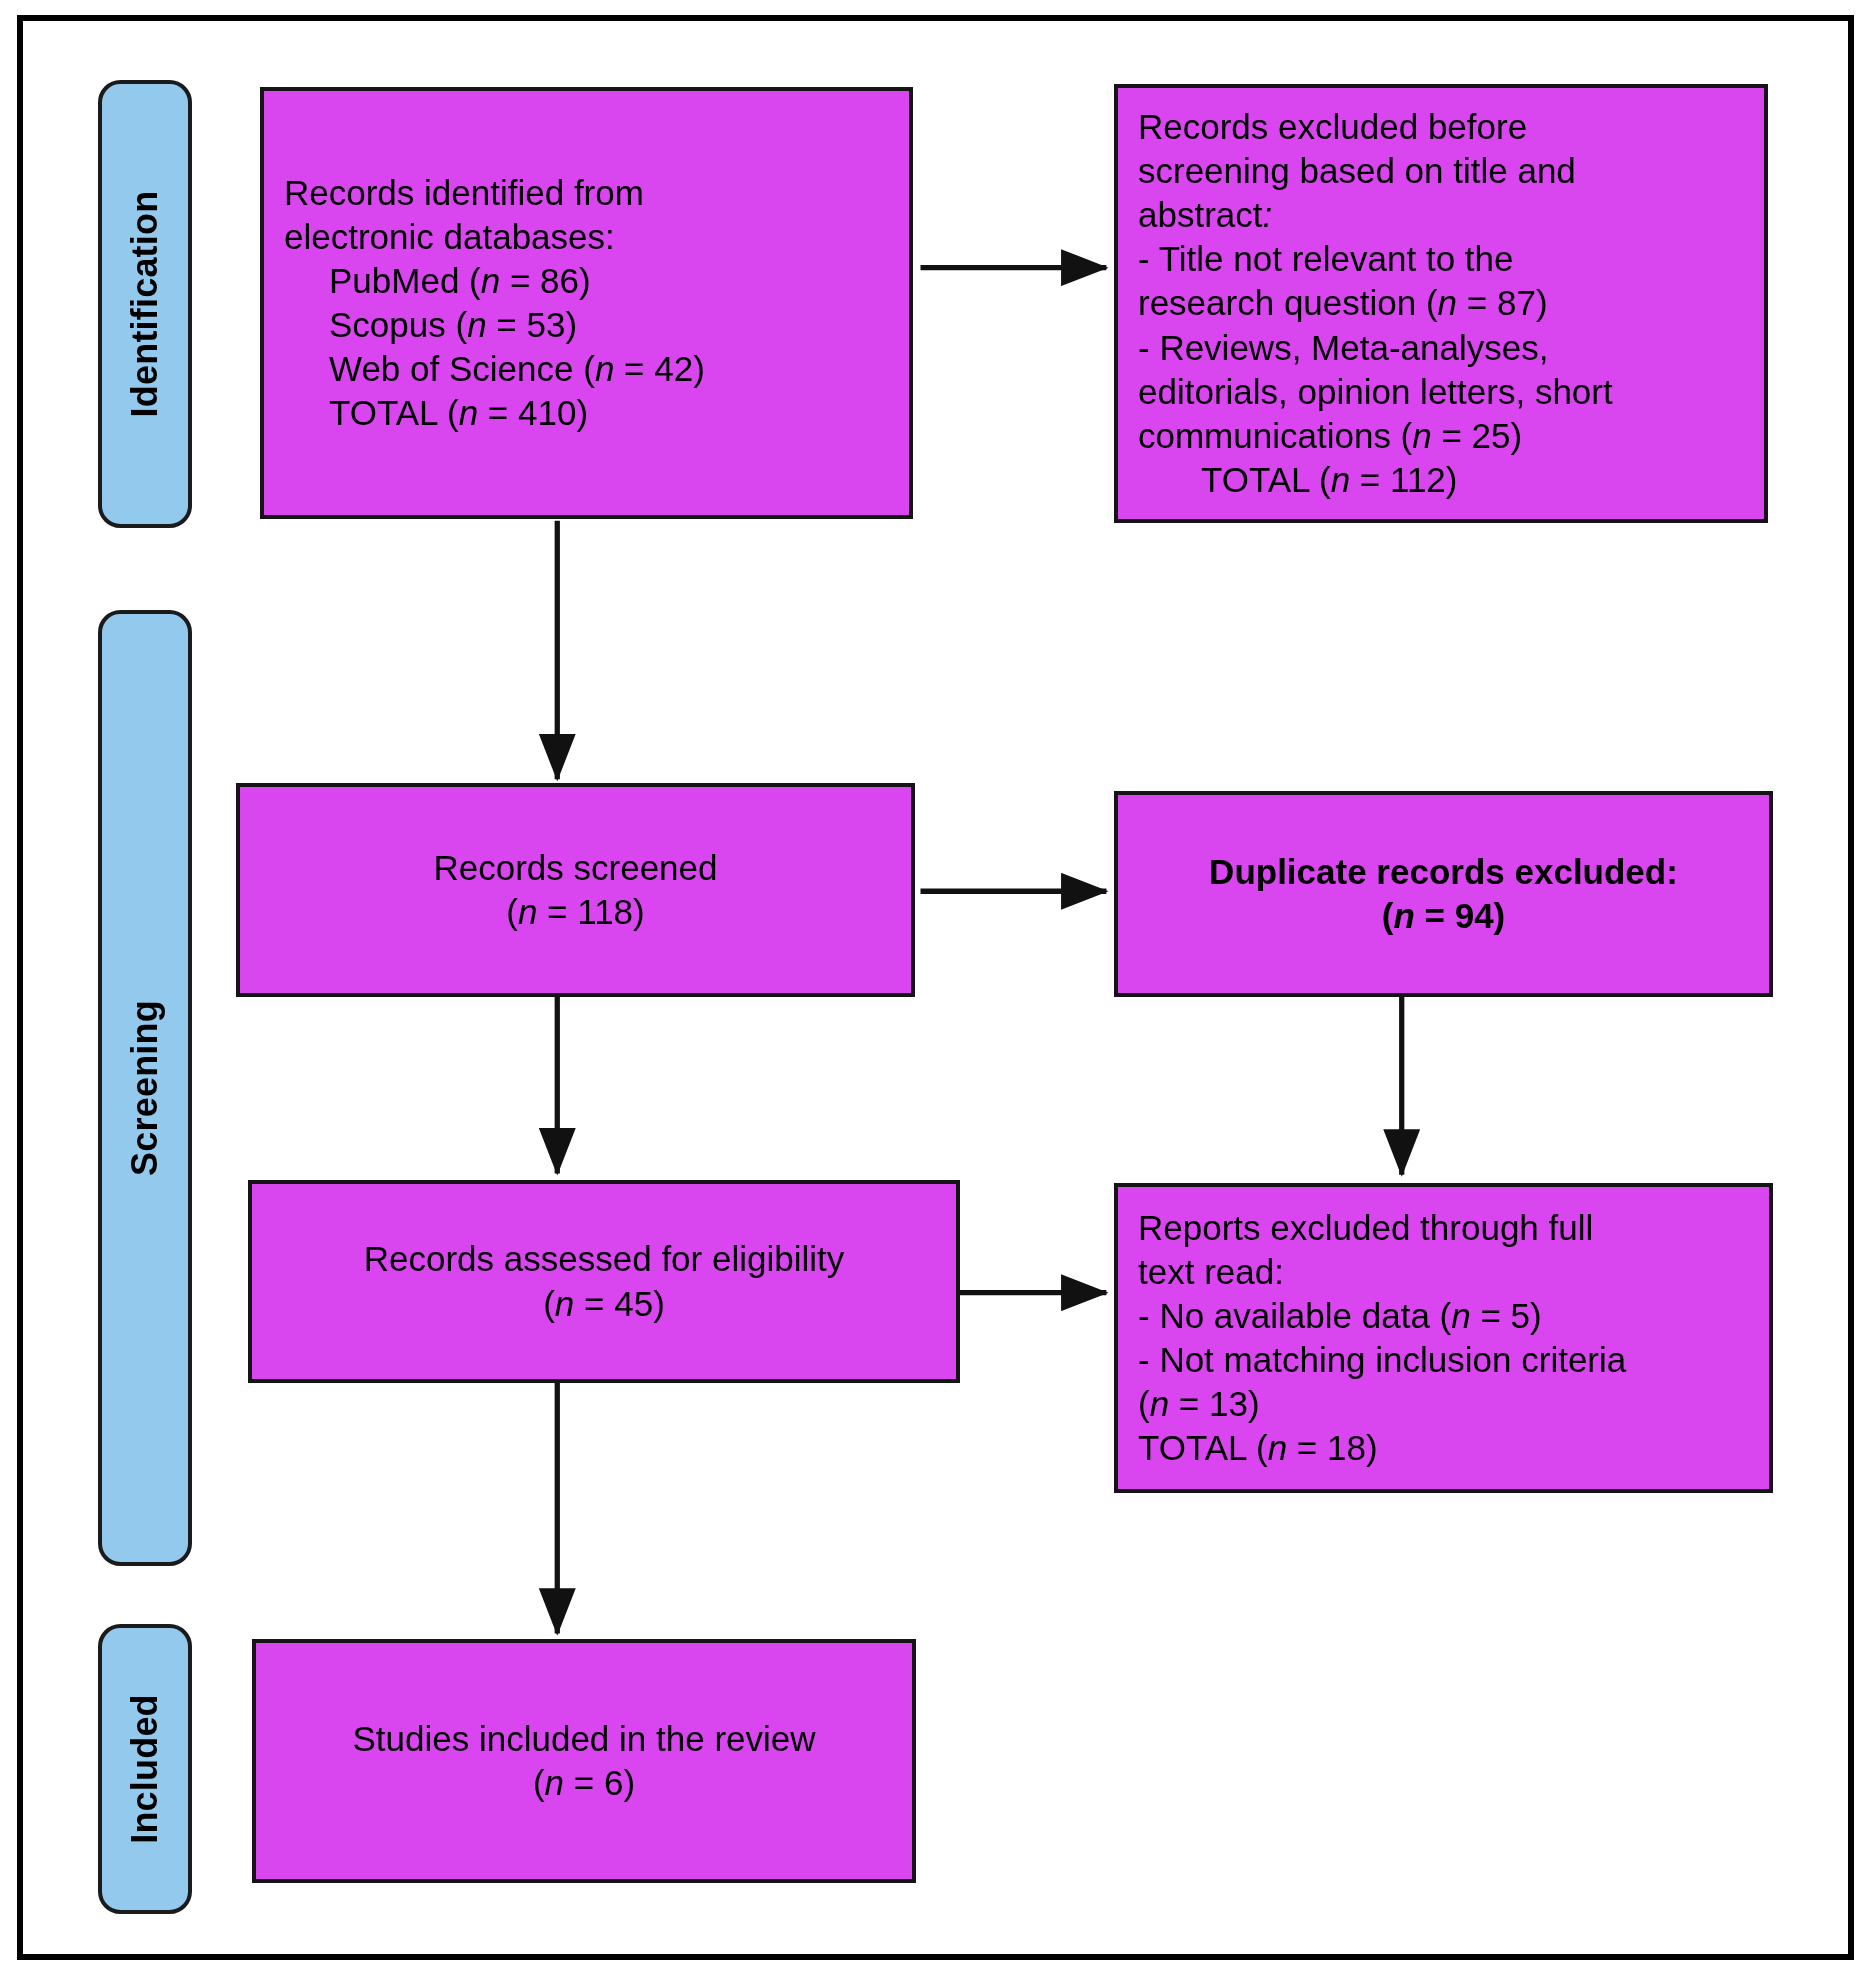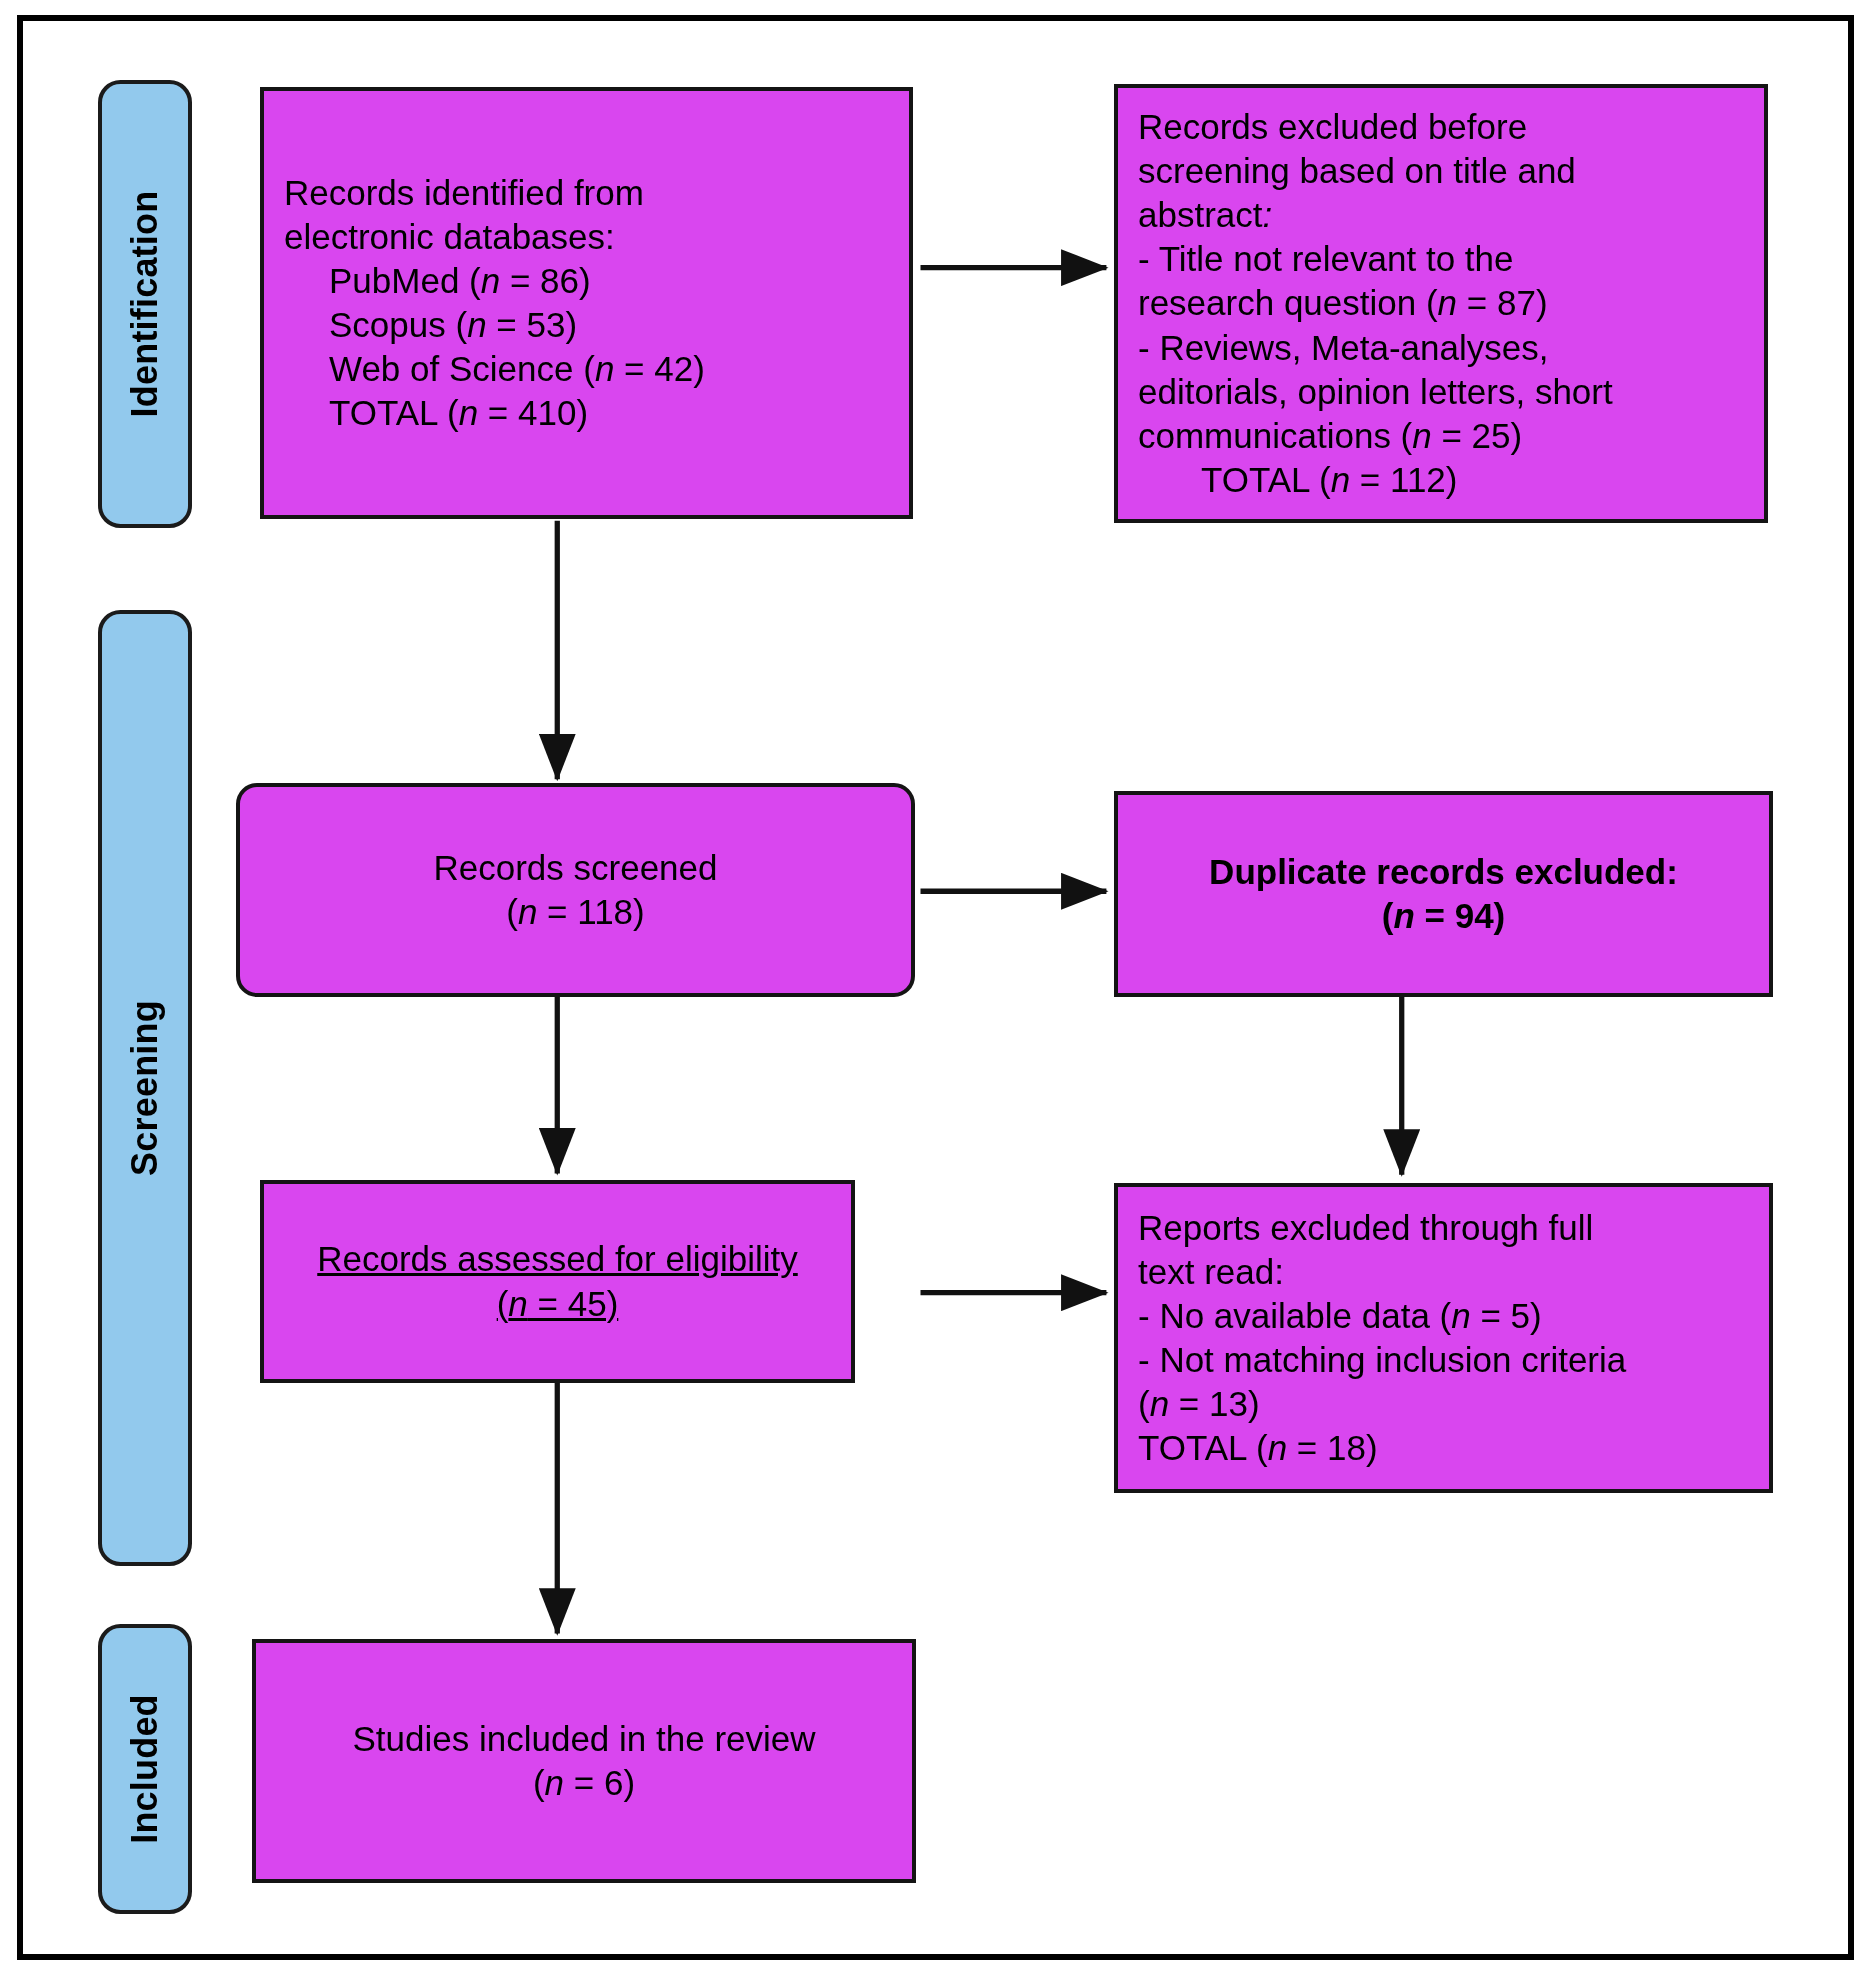--- a/index.html
+++ b/index.html
@@ -151,35 +151,35 @@
       <span class="line"><span>abstract</span><span class="ital">:</span></span>
       <span class="line">- Title not relevant to the</span>
       <span class="line"><span>research question (</span><span class="ital">n</span><span> = 87)</span></span>
       <span class="line">- Reviews, Meta-analyses,</span>
       <span class="line">editorials, opinion letters, short</span>
       <span class="line"><span>communications (</span><span class="ital">n</span><span> = 25)</span></span>
       <span class="line indent-2"><span>TOTAL (</span><span class="ital">n</span><span> = 112)</span></span>
     </div>
   </div>
 
-  <div class="flow-box center" style="left:236px; top:783px; width:679px; height:214px;border-radius:21px;">
+  <div class="flow-box center" style="left:236px; top:783px; width:679px; height:214px;">
     <div class="box-text">
       <span class="line">Records screened</span>
       <span class="line"><span>(</span><span class="ital">n</span><span> = 118)</span></span>
     </div>
   </div>
 
   <div class="flow-box center" style="left:1114px; top:791px; width:659px; height:206px;font-weight:bold;">
     <div class="box-text">
       <span class="line">Duplicate records excluded:</span>
       <span class="line"><span>(</span><span class="ital">n</span><span> = 94)</span></span>
     </div>
   </div>
 
-  <div class="flow-box center" style="left:260px; top:1180px; width:595px; height:203px;text-decoration:underline;">
+  <div class="flow-box center" style="left:248px; top:1180px; width:712px; height:203px;">
     <div class="box-text">
       <span class="line">Records assessed for eligibility</span>
       <span class="line"><span>(</span><span class="ital">n</span><span> = 45)</span></span>
     </div>
   </div>
 
   <div class="flow-box left" style="left:1114px; top:1183px; width:659px; height:310px;">
     <div class="box-text">
       <span class="line">Reports excluded through full</span>
       <span class="line">text read:</span>

